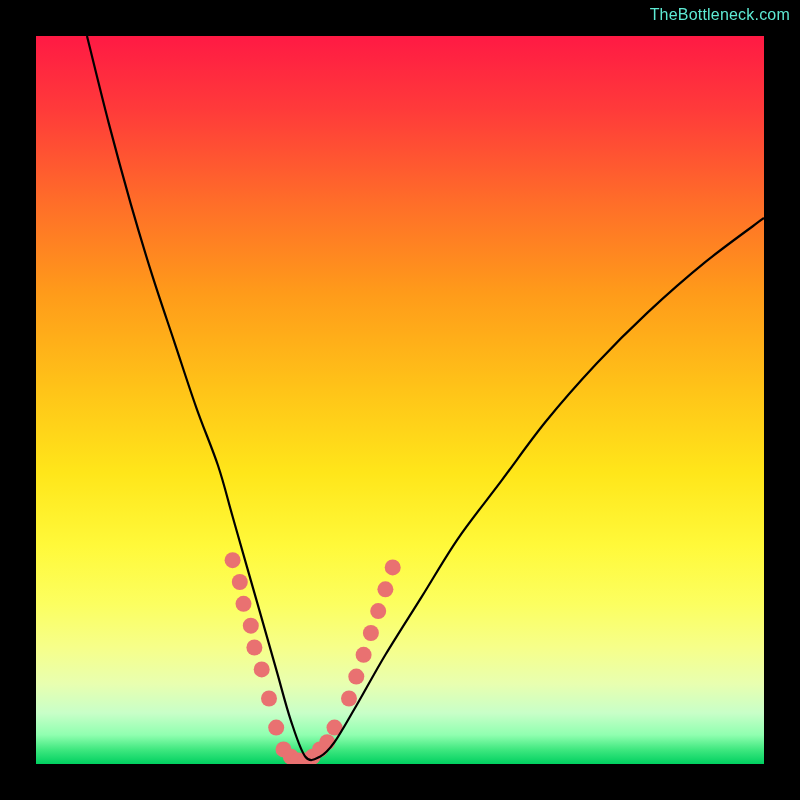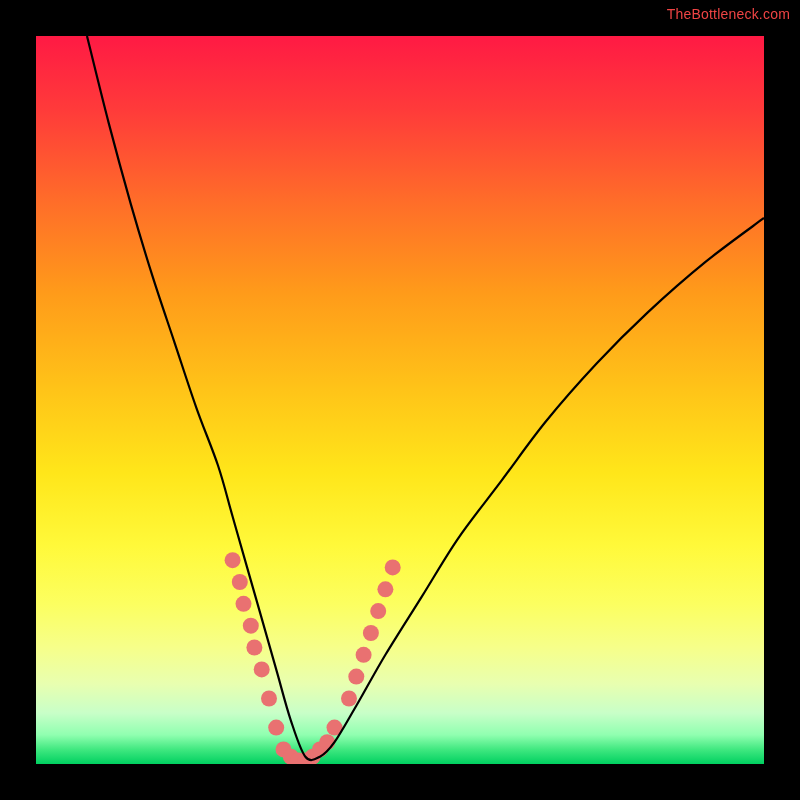--- a/index.html
+++ b/index.html
@@ -50,22 +50,22 @@
   .curve-svg {
     position: absolute;
     inset: 0;
     width: 100%;
     height: 100%;
   }
   .watermark {
     position: absolute;
     top: 6px;
     right: 10px;
-    color: #ef4444;
-    font-size: 14px;
+    color: #5eead4;
+    font-size: 16px;
     letter-spacing: 0.2px;
     -webkit-user-select: none;
     user-select: none;
   }
 </style>
 </head>
 <body>
 
 <div class="frame">
   <div class="plot">

